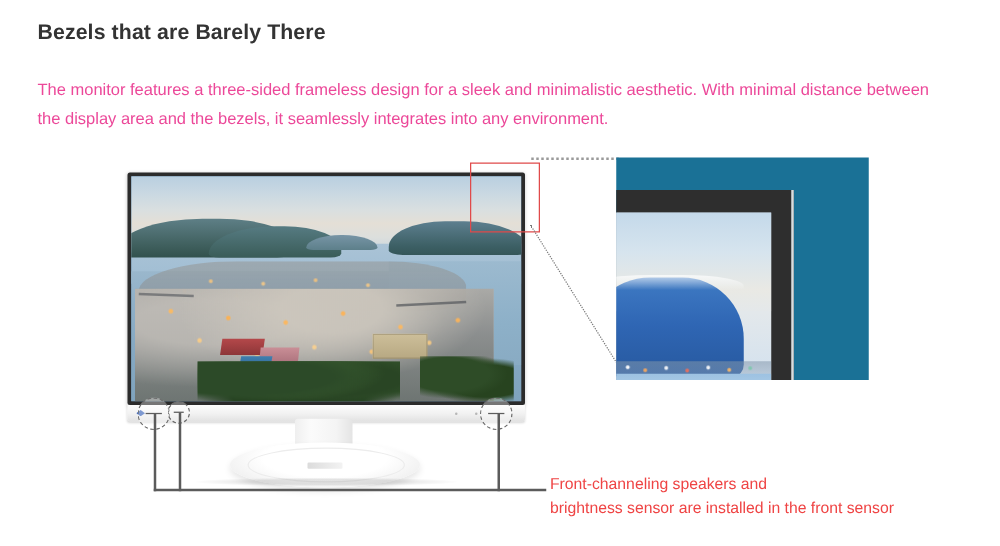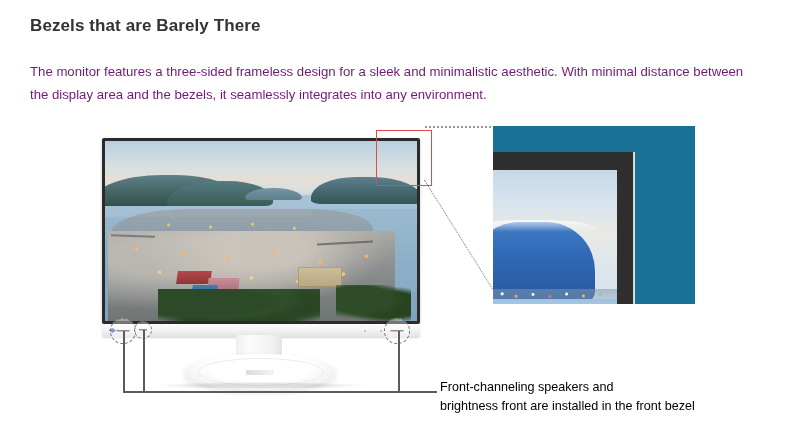--- a/index.html
+++ b/index.html
@@ -26,21 +26,21 @@
     color: #333333;
     letter-spacing: 0.1px;
   }
   .body-copy {
     position: absolute;
     left: 30px;
     top: 60px;
     width: 720px;
     font-size: 13.2px;
     line-height: 23px;
-    color: #701a75;
+    color: #ec4899;
   }
 
   
   .monitor-wrap {
     position: absolute;
     left: 96px;
     top: 130px;
     width: 340px;
     height: 255px;
   }
@@ -303,21 +303,21 @@
   }
 
   
   .caption {
     position: absolute;
     left: 440px;
     top: 378px;
     width: 330px;
     font-size: 12.6px;
     line-height: 19px;
-    color: #000000;
+    color: #ef4444;
   }
 
   
   .inset {
     position: absolute;
     left: 493px;
     top: 126px;
     width: 202px;
     height: 178px;
     overflow: hidden;
@@ -445,21 +445,21 @@
   </div>
 </div>
 
 <div class="ld" style="left:123px; top:331px; width:1.6px; height:62px"></div>
 <div class="ld" style="left:143px; top:330px; width:1.6px; height:63px"></div>
 <div class="ld" style="left:398px; top:331px; width:1.6px; height:62px"></div>
 <div class="ld" style="left:123px; top:391px; width:314px; height:1.6px"></div>
 
 <div class="caption">
   <div>Front-channeling speakers and</div>
-  <div>brightness front are installed in the front bezel</div>
+  <div>brightness sensor are installed in the front sensor</div>
 </div>
 
 <div class="dotted-h" style="left:425px; top:126px; width:70px"></div>
 <div class="dotted-diag" style="left:425px; top:180px; width:142px; transform:rotate(58deg)"></div>
 
 <div class="inset">
   <div class="inset-bezel"></div>
   <div class="inset-screen">
     <div class="inset-sky"></div>
     <div class="inset-mountain"></div>

